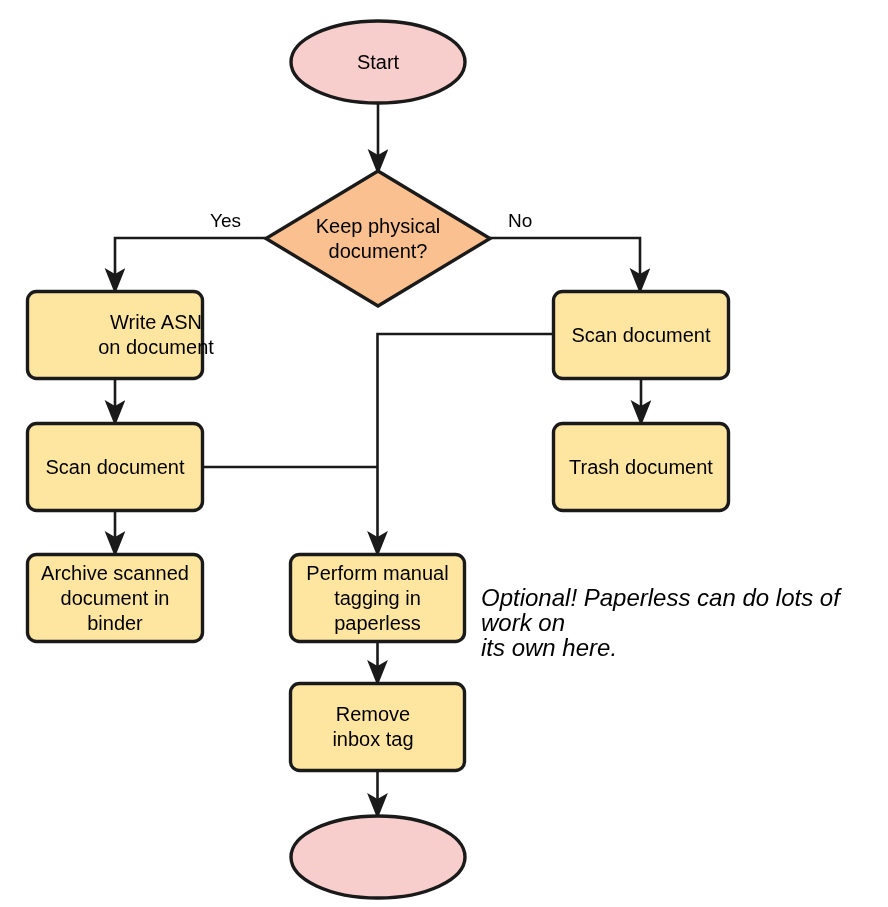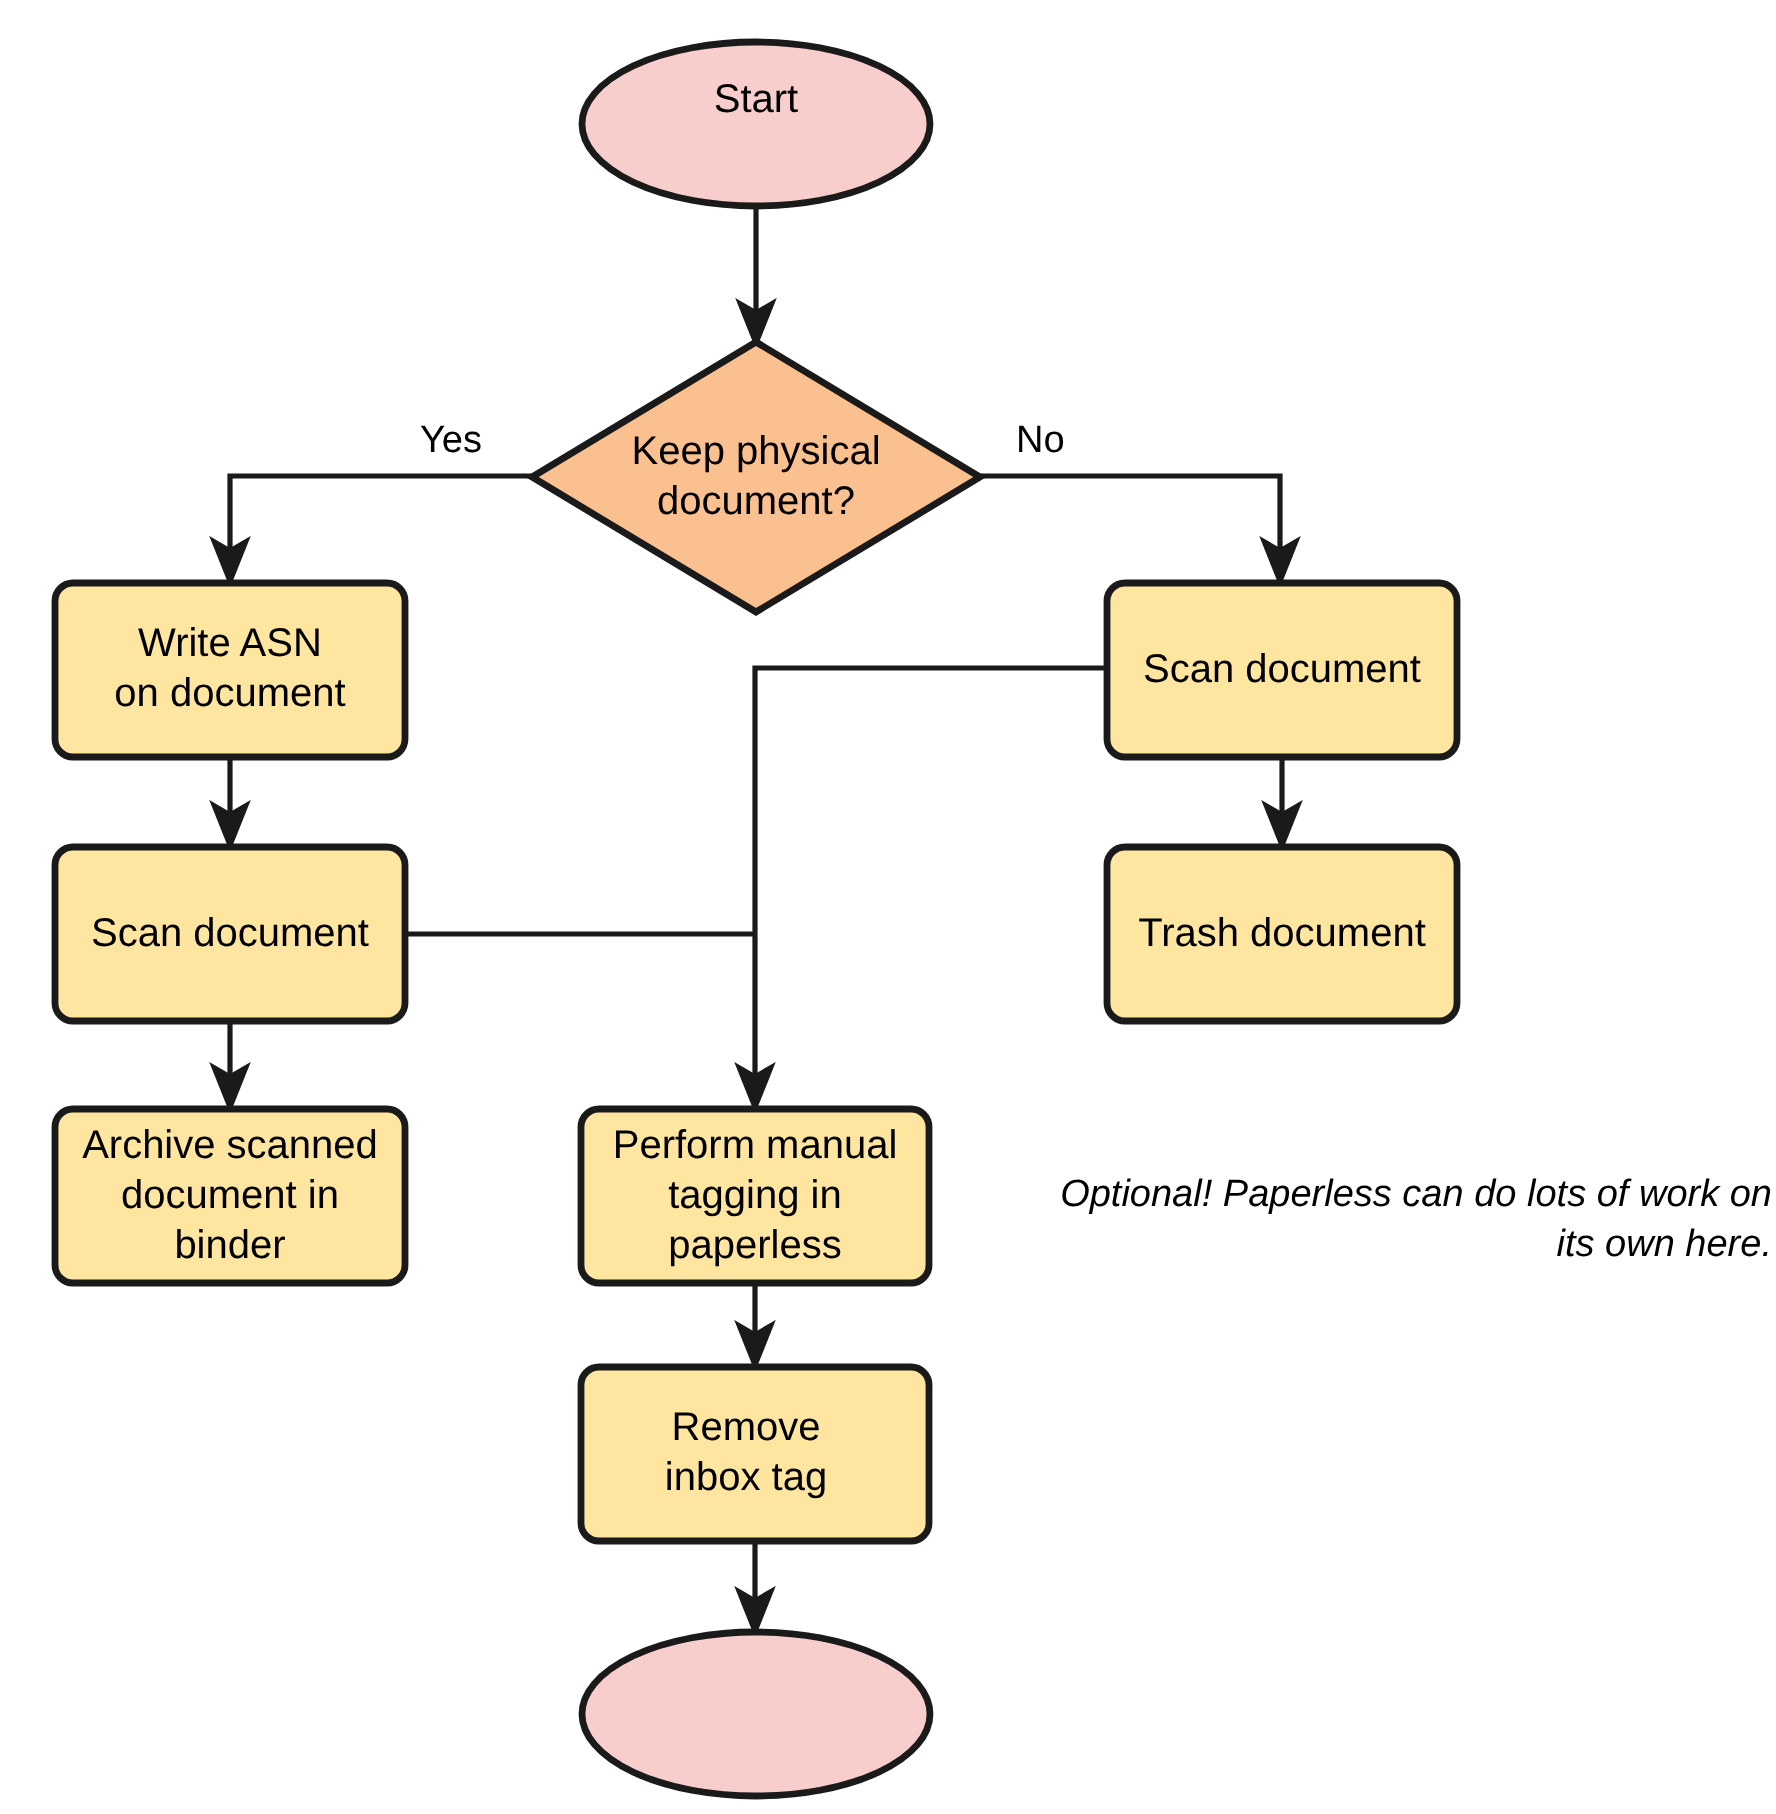--- a/index.html
+++ b/index.html
@@ -35,25 +35,24 @@
   .edge-label {
     position: absolute;
     color: #000000;
     font-size: 19px;
     line-height: 22px;
     white-space: nowrap;
   }
   .note-text {
     position: absolute;
     color: #000000;
-    font-size: 19px;
+    font-size: 24px;
     line-height: 25px;
     font-style: italic;
     white-space: pre-line;
-    text-align: right;
   }
 </style>
 </head>
 <body>
 
 <div id="canvas">
 
   <svg id="flow-svg" width="888" height="907" viewBox="0 0 888 907">
     <defs>
       <marker id="arrow" markerWidth="10" markerHeight="10" refX="5.4" refY="4" orient="auto" markerUnits="strokeWidth">
@@ -94,26 +93,26 @@
 
     <rect x="553.5" y="291.5" width="175" height="87" rx="9" ry="9" fill="#ffe6a0" stroke="#1a1a1a" stroke-width="3.4"></rect>
     <rect x="553.5" y="423.5" width="175" height="87" rx="9" ry="9" fill="#ffe6a0" stroke="#1a1a1a" stroke-width="3.4"></rect>
 
     <rect x="290.5" y="554.5" width="174" height="87" rx="9" ry="9" fill="#ffe6a0" stroke="#1a1a1a" stroke-width="3.4"></rect>
     <rect x="290.5" y="683.5" width="174" height="87" rx="9" ry="9" fill="#ffe6a0" stroke="#1a1a1a" stroke-width="3.4"></rect>
 
     <ellipse cx="378" cy="857" rx="87" ry="41" fill="#f8cecc" stroke="#1a1a1a" stroke-width="3.4"></ellipse>
   </svg>
 
-  <div class="node-label" style="left:290px; top:8px; width:176px; height:84px;">Start</div>
+  <div class="node-label" style="left:290px; top:20px; width:176px; height:84px;">Start</div>
 
   <div class="node-label" style="left:266px; top:171px; width:224px; height:135px;">Keep physical
 document?</div>
 
-  <div class="node-label" style="left:26px; top:290px; width:178px; height:90px;">Write ASN
+  <div class="node-label" style="left:26px; top:290px; width:178px; height:90px;padding-left:41px;">Write ASN
 on document</div>
 
   <div class="node-label" style="left:26px; top:422px; width:178px; height:90px;">Scan document</div>
 
   <div class="node-label" style="left:26px; top:553px; width:178px; height:90px;">Archive scanned
 document in
 binder</div>
 
   <div class="node-label" style="left:552px; top:290px; width:178px; height:90px;">Scan document</div>
 

